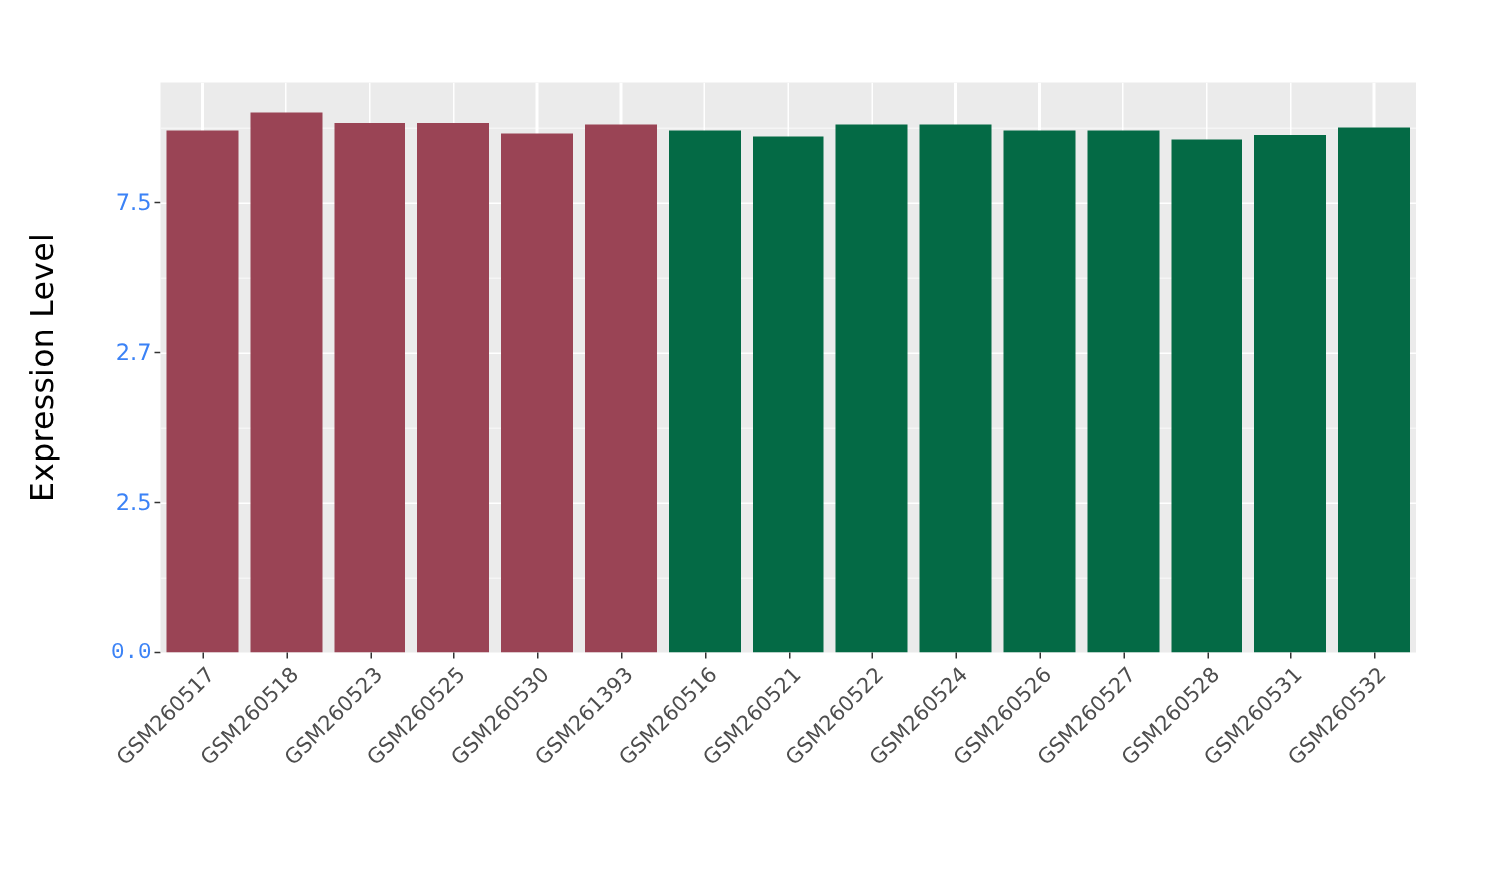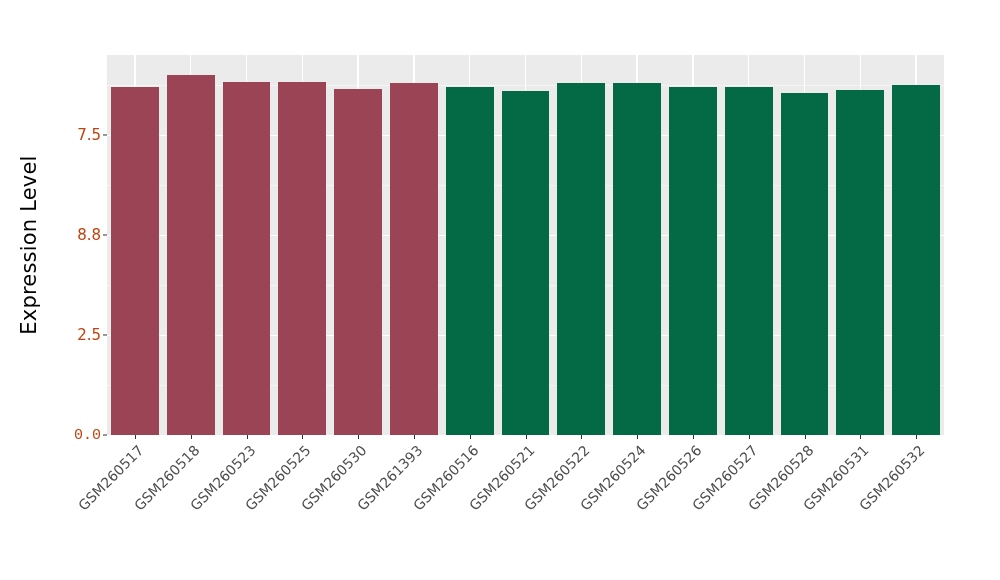--- a/index.html
+++ b/index.html
@@ -44,21 +44,21 @@
     left: 58px;
     top: 55px;
     width: 49px;
     height: 380px;
   }
   .y-tick {
     position: absolute;
     right: 6px;
     transform: translateY(-50%);
     font-size: 15px;
-    color: #c2410c;
+    color: #3b82f6;
     white-space: nowrap;
   }
   .y-tickmark {
     position: absolute;
     right: 0px;
     width: 4px;
     height: 1px;
     background: #333333;
     transform: translateY(-50%);
   }
@@ -133,21 +133,21 @@
 
   <div id="y-axis-title">
     <span>Expression Level</span>
   </div>
 
   <div id="y-axis">
       <div class="y-tick" style="top: 380px; font-family: Liberation Mono, monospace;">0.0</div>
       <div class="y-tickmark" style="top: 380px;"></div>
       <div class="y-tick" style="top: 279.895px;">2.5</div>
       <div class="y-tickmark" style="top: 279.895px;"></div>
-      <div class="y-tick" style="top: 179.789px;">8.8</div>
+      <div class="y-tick" style="top: 179.789px;">2.7</div>
       <div class="y-tickmark" style="top: 179.789px;"></div>
       <div class="y-tick" style="top: 79.6839px;">7.5</div>
       <div class="y-tickmark" style="top: 79.6839px;"></div>
     </div>
 
   <div id="panel">
       <div class="grid-minor-h" style="top: 329.947px;"></div>
       <div class="grid-minor-h" style="top: 229.842px;"></div>
       <div class="grid-minor-h" style="top: 129.737px;"></div>
       <div class="grid-minor-h" style="top: 29.6312px;"></div>

